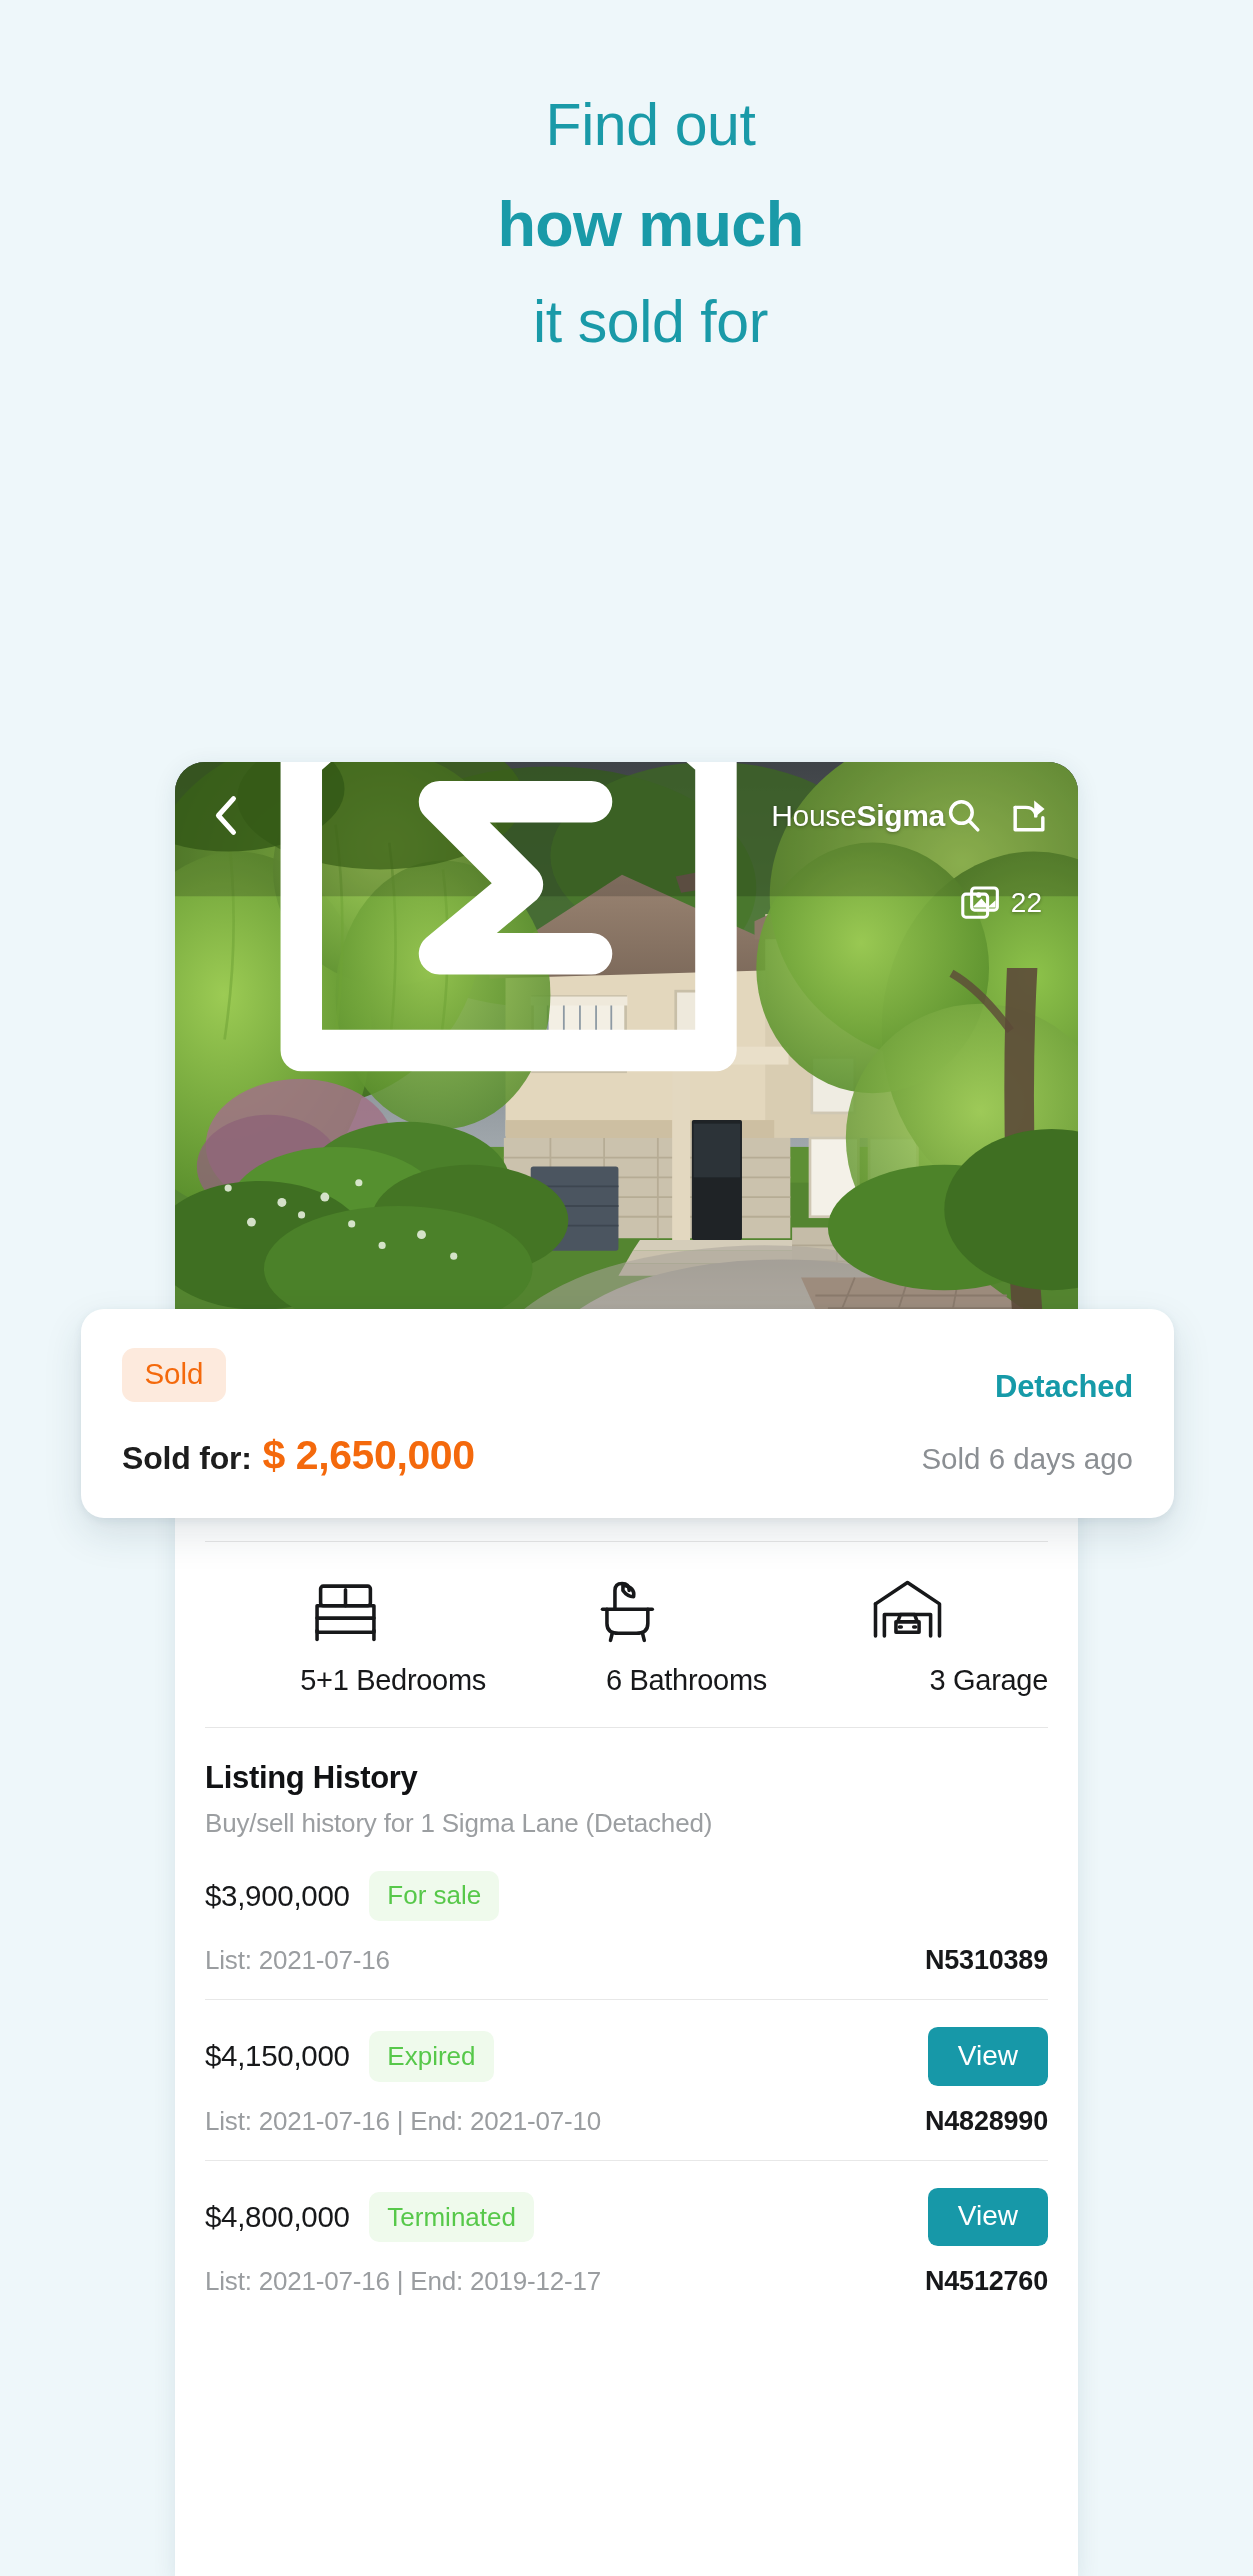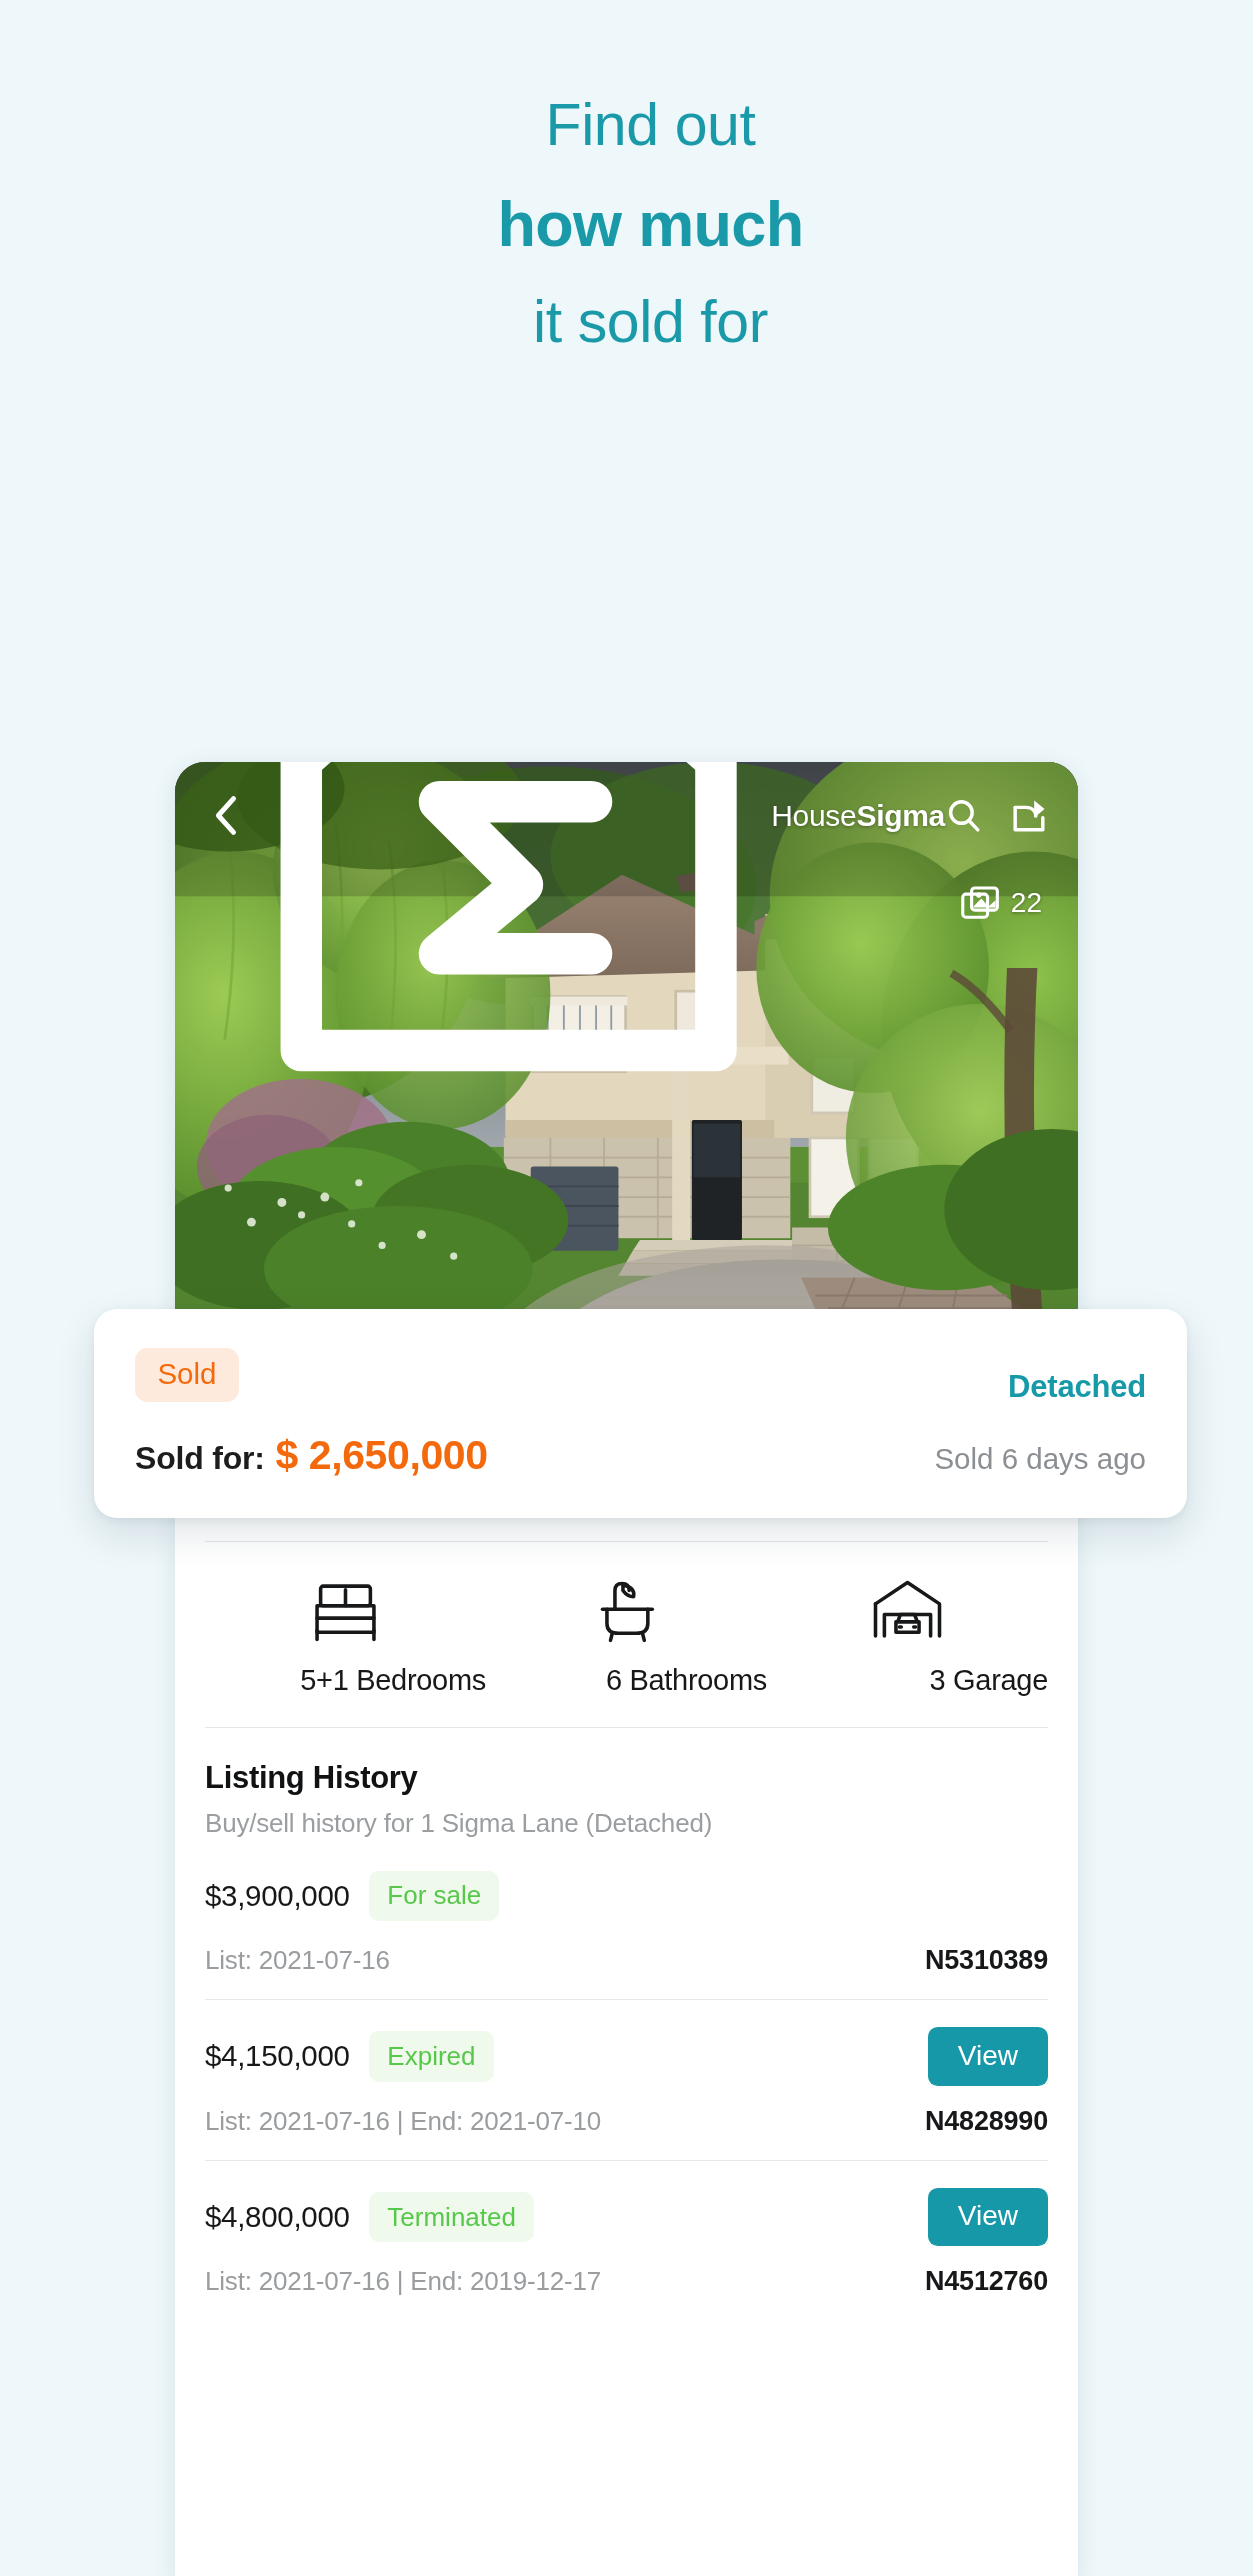--- a/index.html
+++ b/index.html
@@ -113,21 +113,21 @@
   }
   .photo-count .num {
     color: #fff;
     font-size: 28px;
     text-shadow: 0 0.9px 3.6px rgba(0,0,0,.4);
   }
 
   
   .sold-card {
     position: absolute;
-    left: 94px;
+    left: 81px;
     top: 1309px;
     width: 1093px;
     background: #ffffff;
     border-radius: 23px;
     padding: 36px 41px 39px 41px;
     box-shadow: 0 16px 38px rgba(30,60,80,0.13), 0 2.7px 9px rgba(30,60,80,0.07);
     z-index: 20;
   }
   .sold-row-1 {
     display: flex;

